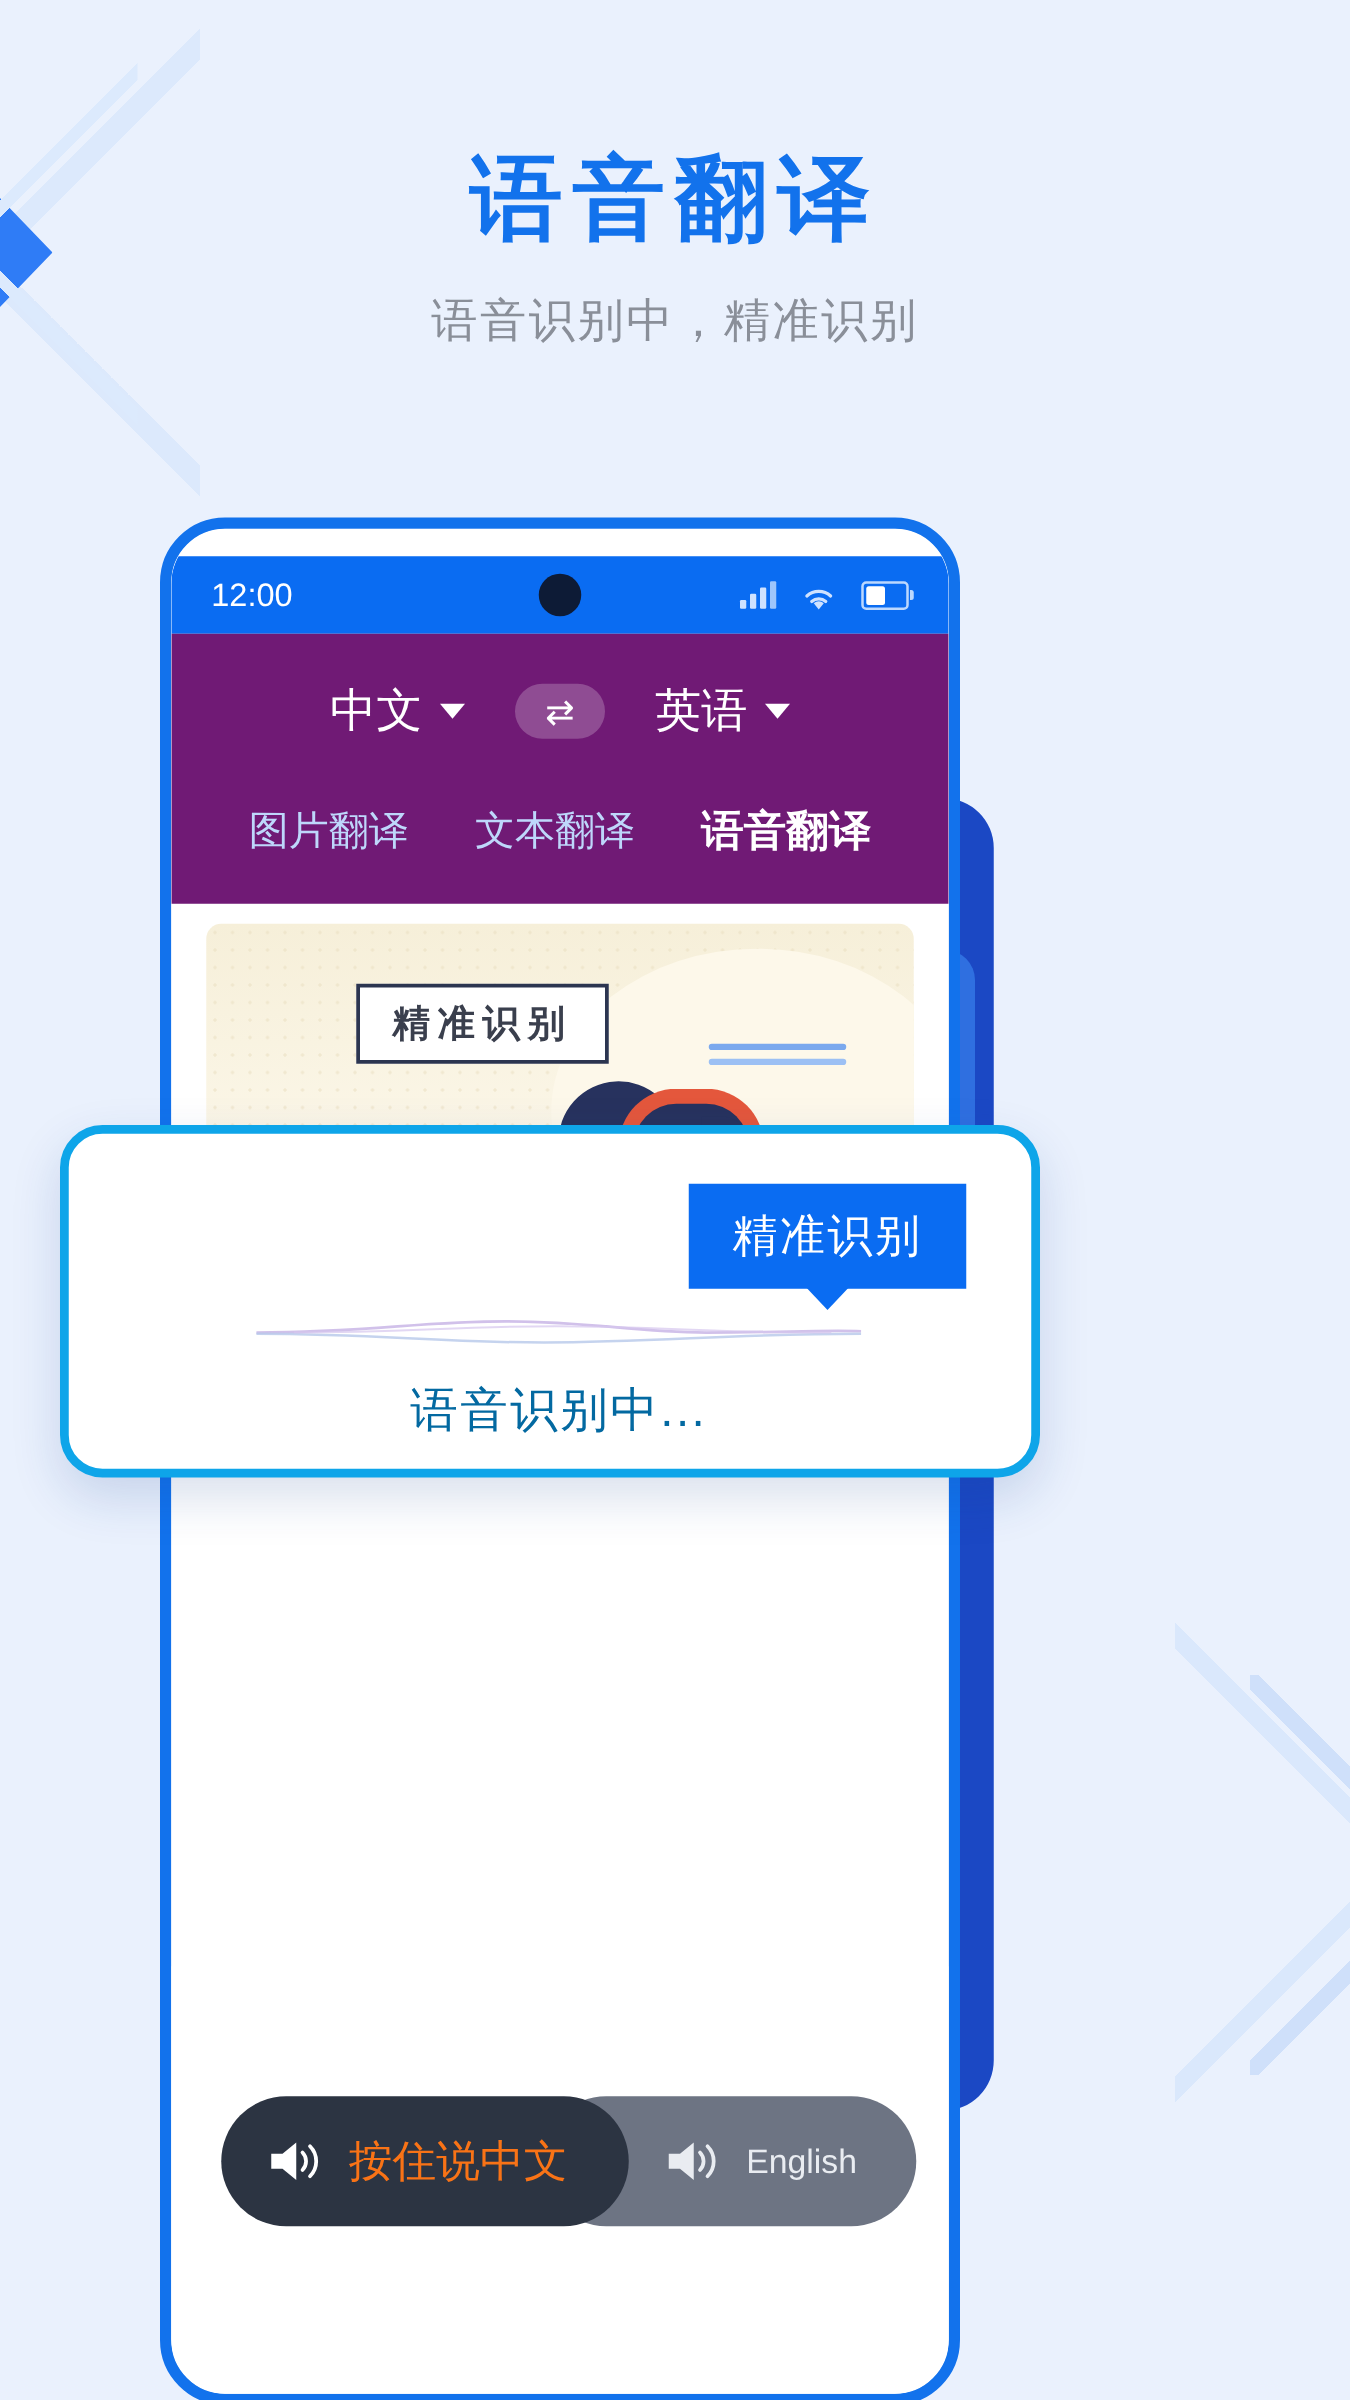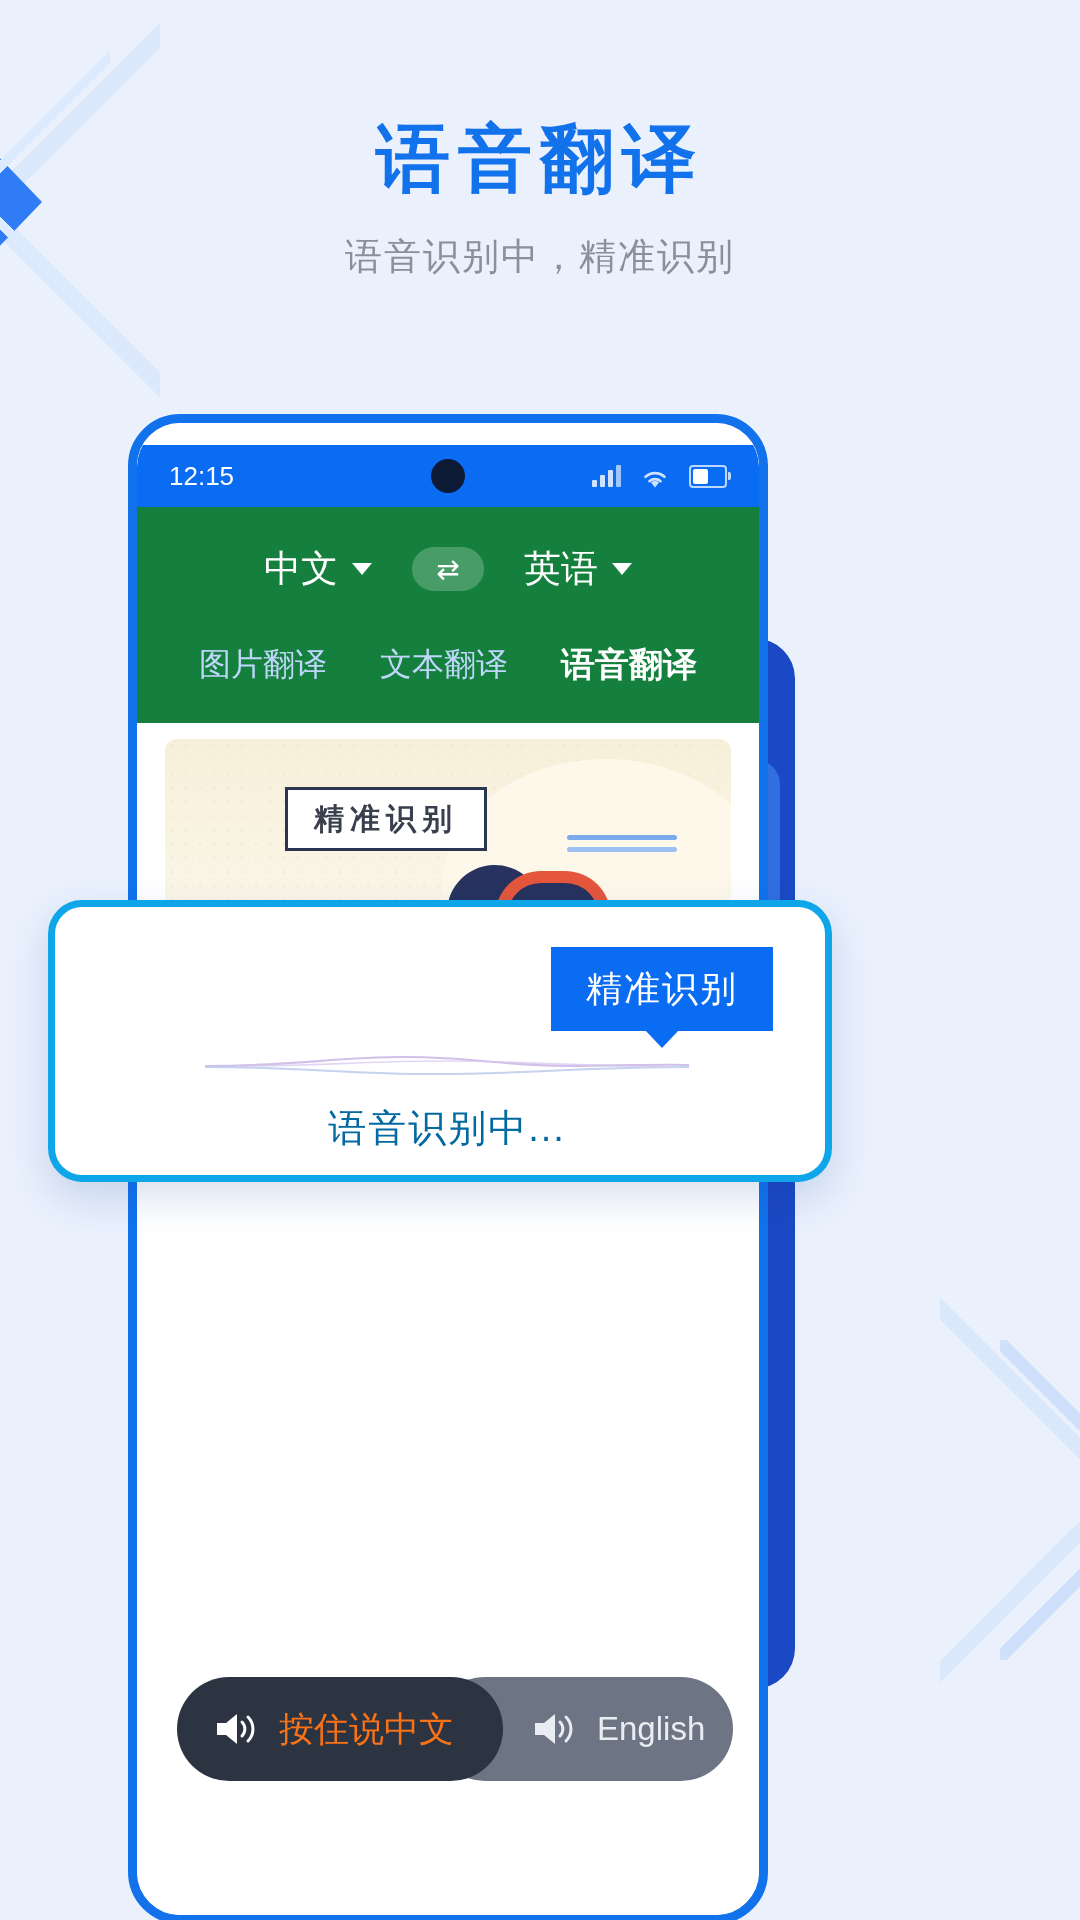--- a/index.html
+++ b/index.html
@@ -98,21 +98,21 @@
   .ico-batt:after{
     content:"";position:absolute;right:-6px;top:5px;width:3px;height:8px;
     background:#bcd8fe;border-radius:0 2px 2px 0;
   }
   .ico-batt span{
     position:absolute;left:2px;top:2px;bottom:2px;width:45%;background:#ffffff;border-radius:2px;
     display:block;
   }
 
   .blue-header{
-    position:absolute;left:0;top:84px;width:622px;height:216px;background:#15803d;
+    position:absolute;left:0;top:84px;width:622px;height:216px;background:#701a75;
   }
   .lang-row{
     position:absolute;left:0;top:0;width:622px;height:124px;
     display:flex;align-items:center;justify-content:center;gap:40px;color:#fff;
   }
   .lang-pill{display:flex;align-items:center;gap:14px;font-size:37px;}
   .caret{
     width:0;height:0;border-left:10px solid transparent;border-right:10px solid transparent;
     border-top:12px solid #ffffff;display:block;
   }
@@ -219,21 +219,21 @@
   }
   .mic-btn{
     height:104px;border-radius:52px;display:flex;align-items:center;gap:22px;
     box-sizing:border-box;padding:0 34px;
   }
   .mic-cn{
     background:#2c3442;color:#f97316;width:326px;z-index:2;font-size:35px;
   }
   .mic-en{
     background:#6d7483;color:#e9ecf1;width:300px;margin-left:-70px;padding-left:96px;
-    font-size:33px;
+    font-size:27px;
   }
   .mic-ico{width:46px;height:40px;position:relative;flex:0 0 auto;}
   .bottom-blank{
     position:absolute;left:0;top:1150px;width:622px;height:342px;background:#fff;
   }
 </style>
 </head>
 <body>
 
 <div class="bg-deco">
@@ -247,21 +247,21 @@
 <div class="headline">语音翻译</div>
 <div class="subhead">语音识别中，精准识别</div>
 
 <div class="phone-shadow"></div>
 <div class="phone-shadow2"></div>
 
 <div class="phone">
   <div class="phone-inner">
 
     <div class="status-bar">
-      <span class="status-time">12:15</span>
+      <span class="status-time">12:00</span>
       <span class="camera-dot"></span>
       <span class="status-icons">
         <span class="ico-signal">
             <i></i>
             <i></i>
             <i></i>
             <i></i>
           </span>
         <span class="ico-wifi">
           <svg width="28" height="22" viewBox="0 0 28 22">

